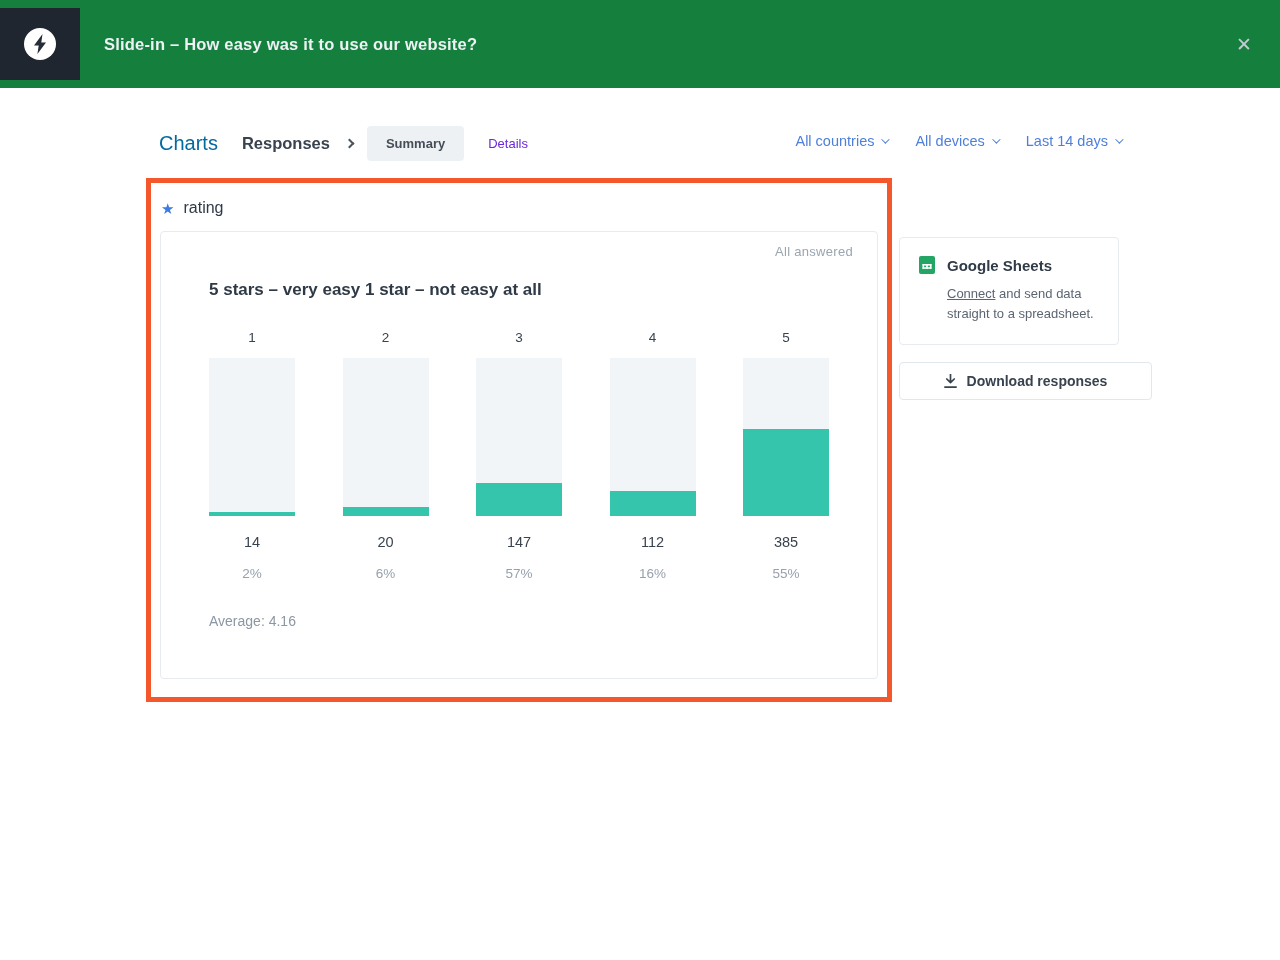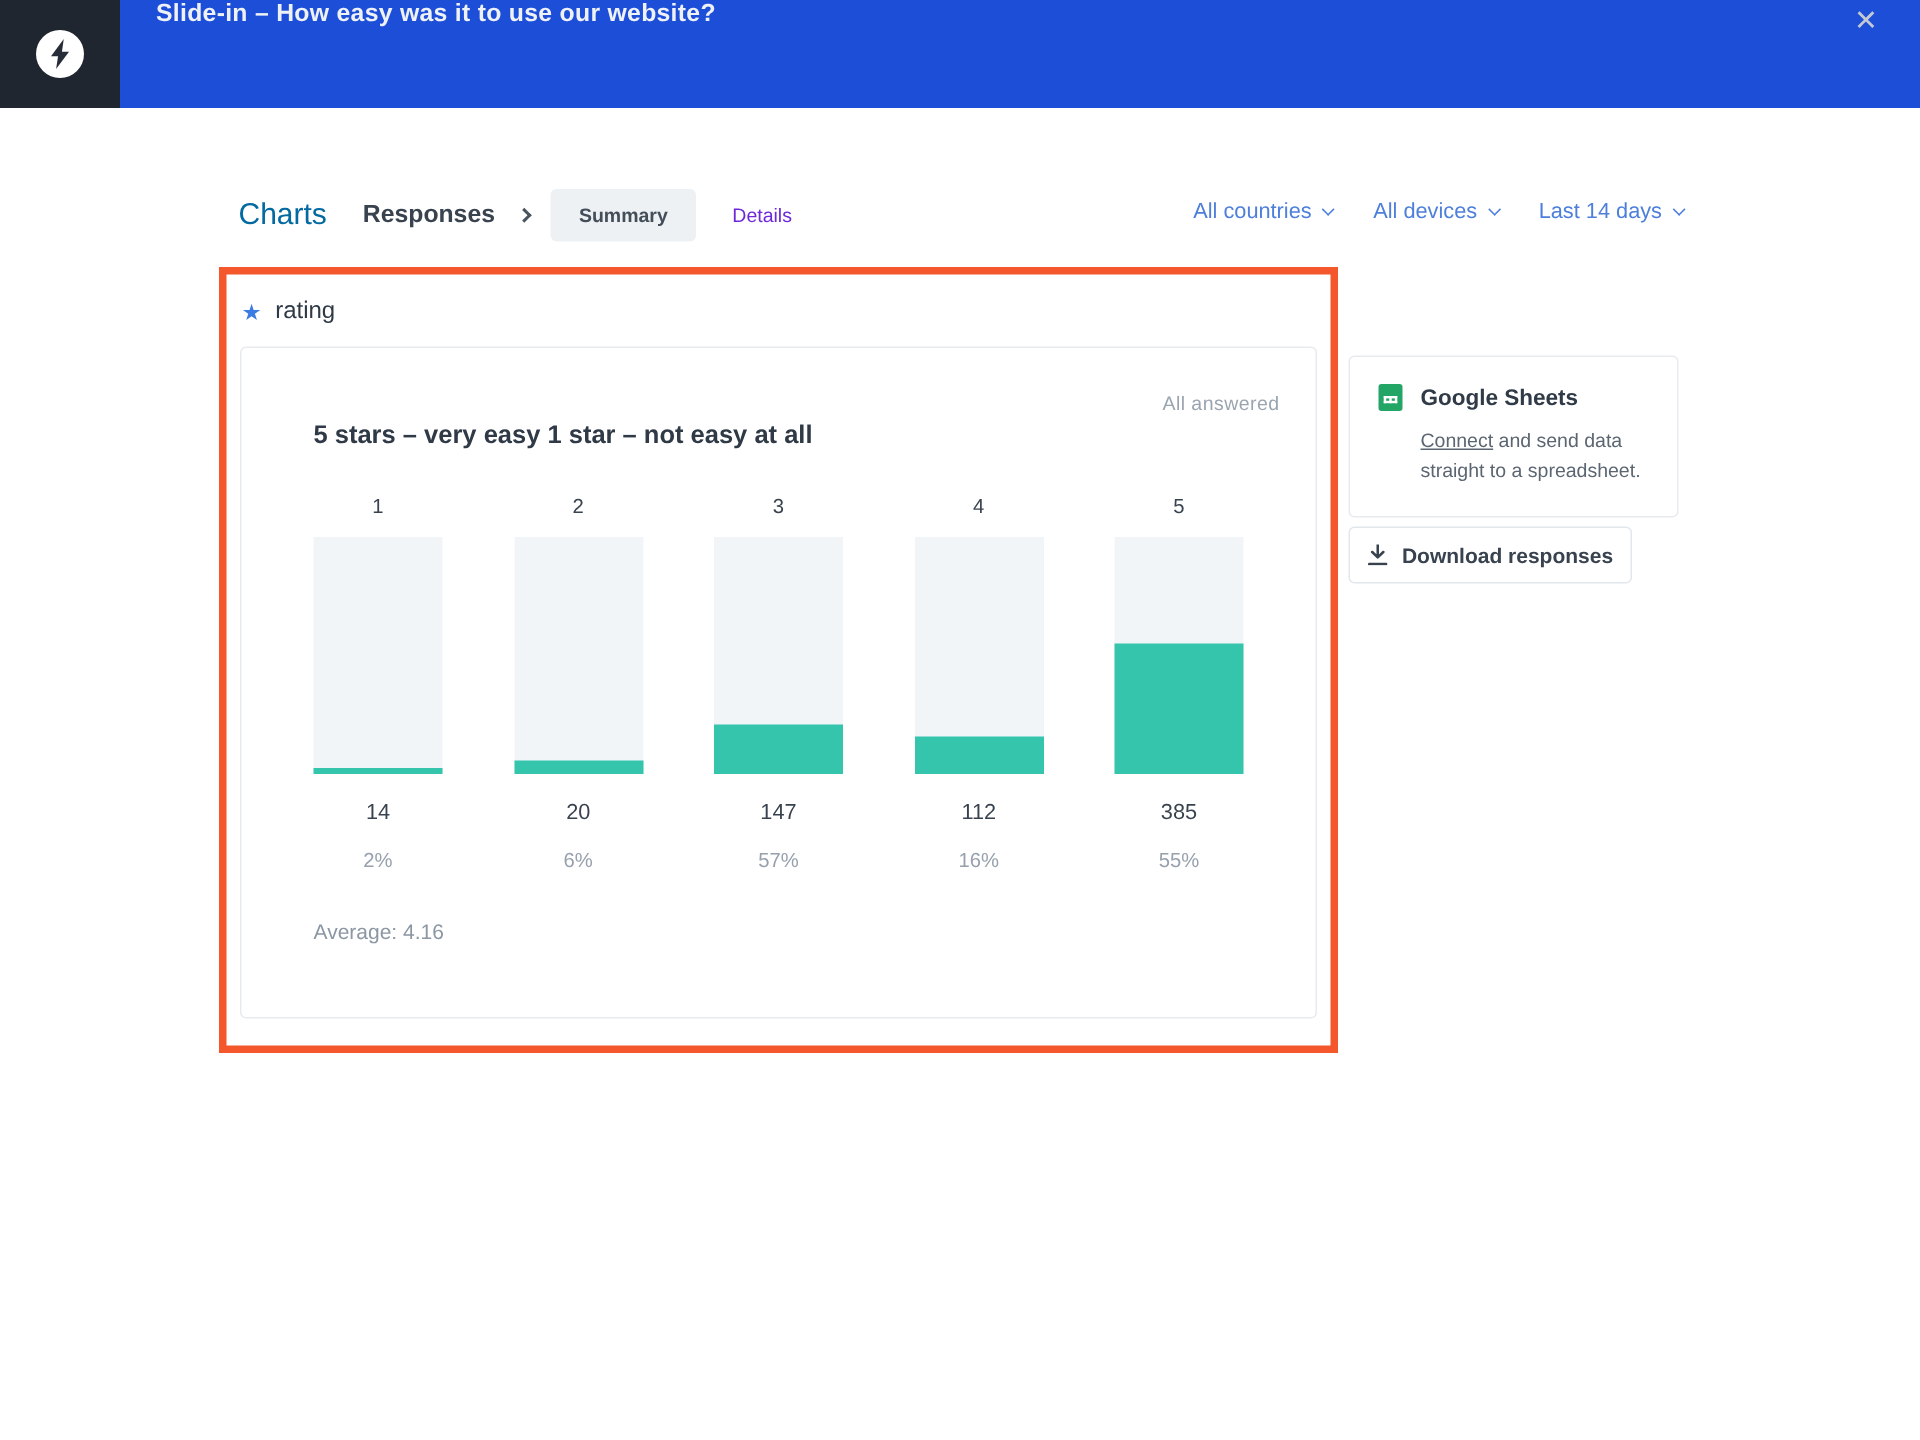--- a/index.html
+++ b/index.html
@@ -7,22 +7,22 @@
   body {
     font-family:"Liberation Sans", sans-serif;
     background:#ffffff;
     color:#39434f;
     position:relative;
     overflow:hidden;
   }
 
   
   .topbar {
-    height:72px; background:#1d4ed8;
-    display:flex; 
+    height:88px; background:#15803d;
+    display:flex; align-items:center;
     position:relative;
   }
   .logo-block {
     width:80px; height:72px; background:#20262f;
     display:flex; align-items:center; justify-content:center;
     flex:0 0 auto; cursor:pointer;
   }
   .logo-circle { width:36px; height:36px; display:block; }
   .topbar-title {
     margin-left:24px; color:#eef1f5; font-size:16.5px; font-weight:600;
@@ -80,21 +80,21 @@
   .star-icon { color:#3b7ce2; font-size:15px; line-height:1; }
   .q-type { font-size:16px; color:#2f3a46; }
 
   .chart-card {
     margin:0 9px; height:448px;
     border:1px solid #e7ebef; border-radius:4px;
     position:relative;
     padding:48px 48px 0 48px;
   }
   .answered-label {
-    position:absolute; top:29px; right:24px;
+    position:absolute; top:12px; right:24px;
     font-size:13px; color:#9aa5b0; letter-spacing:.3px;
   }
   .chart-title { font-size:17px; font-weight:700; color:#2f3a46; }
 
   .bar-columns {
     margin-top:30px;
     display:flex; justify-content:space-between;
   }
   .bar-col { width:86px; display:flex; flex-direction:column; align-items:center; }
   .bar-cat { font-size:13.5px; color:#39434f; margin-bottom:13px; }
@@ -114,21 +114,21 @@
   .gs-head { display:flex; align-items:center; gap:11px; }
   .gs-icon { width:18px; height:18px; flex:0 0 auto; }
   .gs-title { font-size:15px; font-weight:700; color:#303b47; }
   .gs-body {
     margin:10px 0 0 29px;
     font-size:13px; line-height:1.55; color:#5b6672;
   }
   .gs-link { text-decoration:underline; color:#5b6672; cursor:pointer; }
 
   .dl-btn {
-    margin-top:6px; width:189px; height:38px;
+    margin-top:17px; width:253px; height:38px;
     border:1px solid #e2e7ec; border-radius:4px; background:#fff;
     display:flex; align-items:center; justify-content:center; gap:10px;
     font-size:14px; font-weight:600; color:#39434f; cursor:pointer;
   }
   .dl-icon { width:13px; height:14px; display:block; }
 </style>
 </head>
 <body>
 
 <div class="topbar">

